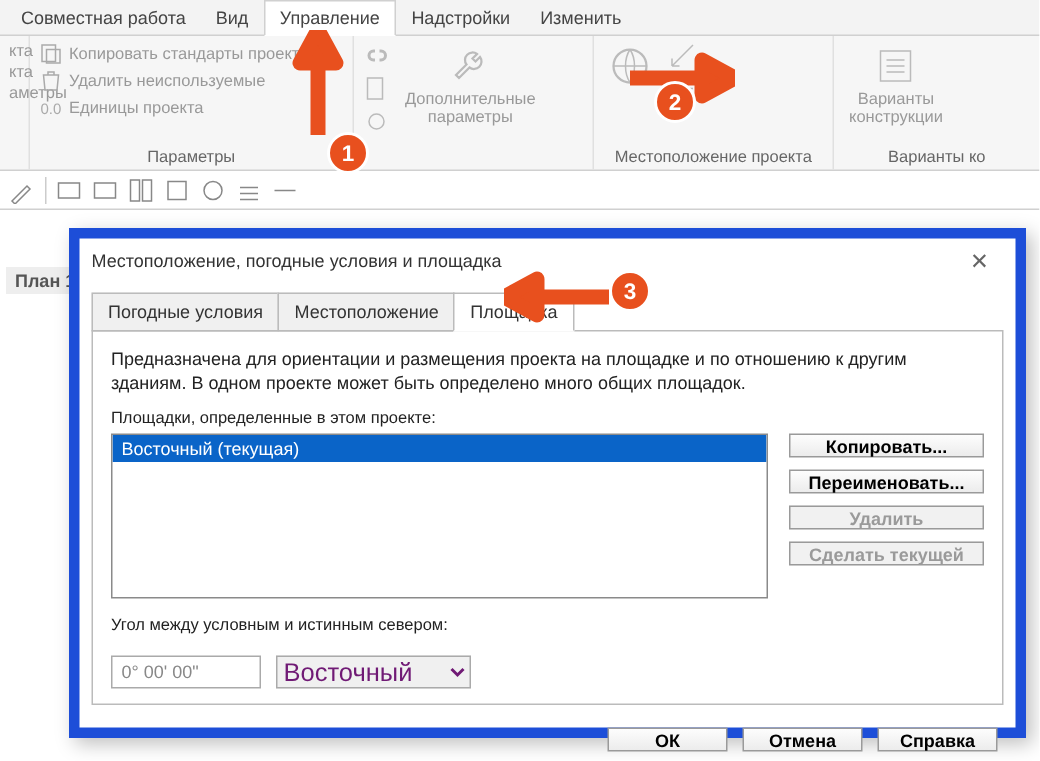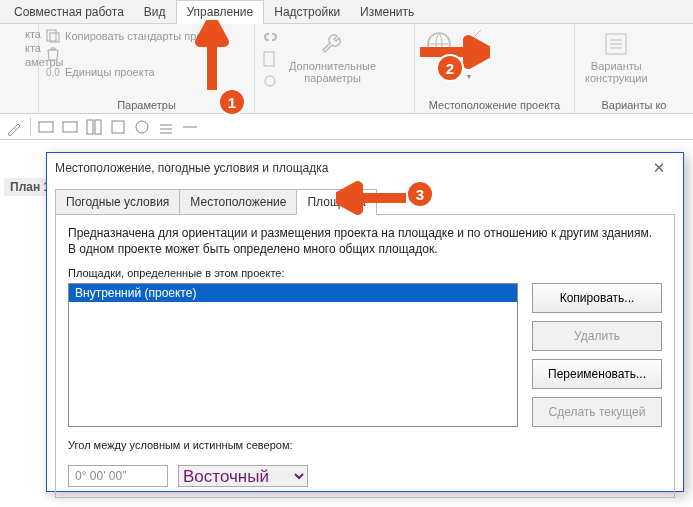--- a/index.html
+++ b/index.html
@@ -104,21 +104,21 @@
     background:#eee;
     padding:2px 6px;
   }
   
   .dialog {
     position:absolute;
     left:46px; top:152px;
     width:638px;
     height:340px;
     background:#fff;
-    border:1px solid #1d4ed8;
+    border:7px solid #1d4ed8;
     box-shadow: 4px 4px 12px rgba(0,0,0,.25);
     display:flex;
     flex-direction:column;
   }
   .titlebar {
     display:flex;
     align-items:center;
     justify-content:space-between;
     padding:6px 8px;
     font-size:12px;
@@ -161,25 +161,26 @@
     min-height:110px;
     overflow:auto;
   }
   .listbox .item {
     padding:2px 6px;
     font-size:12px;
   }
   .listbox .item.selected { background:#0a64c8; color:#fff;}
   .btn-col { display:flex; flex-direction:column; gap:8px; width:130px;}
   .winbtn {
-    height:30px;
+    height:16px;
     border:1px solid #9a9a9a;
     background:linear-gradient(#fdfdfd,#ececec);
     font-size:12px;
     cursor:pointer;
+    font-weight:bold;
   }
   .winbtn:disabled { color:#9a9a9a; background:#f1f1f1; cursor:default;}
   .angle-row { display:flex; gap:10px; align-items:center; margin-top:10px;}
   .angle-row input[type=text]{
     width:100px; height:22px;
     border:1px solid #aaa; padding:2px 6px; font-size:12px; color:#888;
   }
   .angle-row select{
     width:130px; height:22px;
     border:1px solid #aaa; background:#f0f0f0; font-size:17px; color:#701a75;
@@ -211,21 +212,21 @@
 
 <div class="ribbon-tabs">
   <div class="ribbon-tab">Совместная работа</div>
   <div class="ribbon-tab">Вид</div>
   <div class="ribbon-tab active">Управление</div>
   <div class="ribbon-tab">Надстройки</div>
   <div class="ribbon-tab">Изменить</div>
 </div>
 
 <div class="ribbon-body">
-  <div class="ribbon-group" style="width:20px;margin-left:19px;">
+  <div class="ribbon-group" style="width:20px;">
     <div class="ribbon-rows">
       <div class="ribbon-item">кта</div>
       <div class="ribbon-item">кта</div>
       <div class="ribbon-item">аметры</div>
     </div>
     <div class="ribbon-group-label"></div>
   </div>
   <div class="ribbon-group" style="width:216px;">
     <div class="ribbon-rows">
       <div class="ribbon-item">
@@ -236,20 +237,21 @@
             </svg>
         </span>
         <span>Копировать стандарты проекта</span>
       </div>
       <div class="ribbon-item">
         <span class="ico">
           <svg viewBox="0 0 16 16">
               <path d="M3 4h10l-1 10H4z M6 2h4v2H6z" fill="none" stroke="#aaa"></path>
             </svg>
         </span>
+        <span>Удалить неиспользуемые</span>
       </div>
       <div class="ribbon-item">
         <span class="ico">
           <svg viewBox="0 0 16 16">
               <text x="1" y="12" font-size="10" fill="#aaa">0.0</text>
             </svg>
         </span>
         <span>Единицы проекта</span>
       </div>
     </div>
@@ -385,26 +387,26 @@
   <div class="dlg-tabs">
     <div class="dlg-tab">Погодные условия</div>
     <div class="dlg-tab">Местоположение</div>
     <div class="dlg-tab active">Площадка</div>
   </div>
   <div class="dlg-tab-panel">
     <div class="desc">Предназначена для ориентации и размещения проекта на площадке и по отношению к другим зданиям. В одном проекте может быть определено много общих площадок.</div>
     <div class="label">Площадки, определенные в этом проекте:</div>
     <div class="sites-row">
       <div class="listbox">
-        <div class="item selected">Внутренний (проекте)</div>
+        <div class="item selected">Восточный (текущая)</div>
       </div>
       <div class="btn-col">
         <button class="winbtn">Копировать...</button>
+        <button class="winbtn">Переименовать...</button>
         <button class="winbtn" disabled="">Удалить</button>
-        <button class="winbtn">Переименовать...</button>
         <button class="winbtn" disabled="">Сделать текущей</button>
       </div>
     </div>
     <div class="label" style="margin-top:12px;">Угол между условным и истинным севером:</div>
     <div class="angle-row">
       <input type="text" value="0° 00' 00&quot;" style="">
       <select>
         <option>Восточный</option>
       </select>
     </div>

